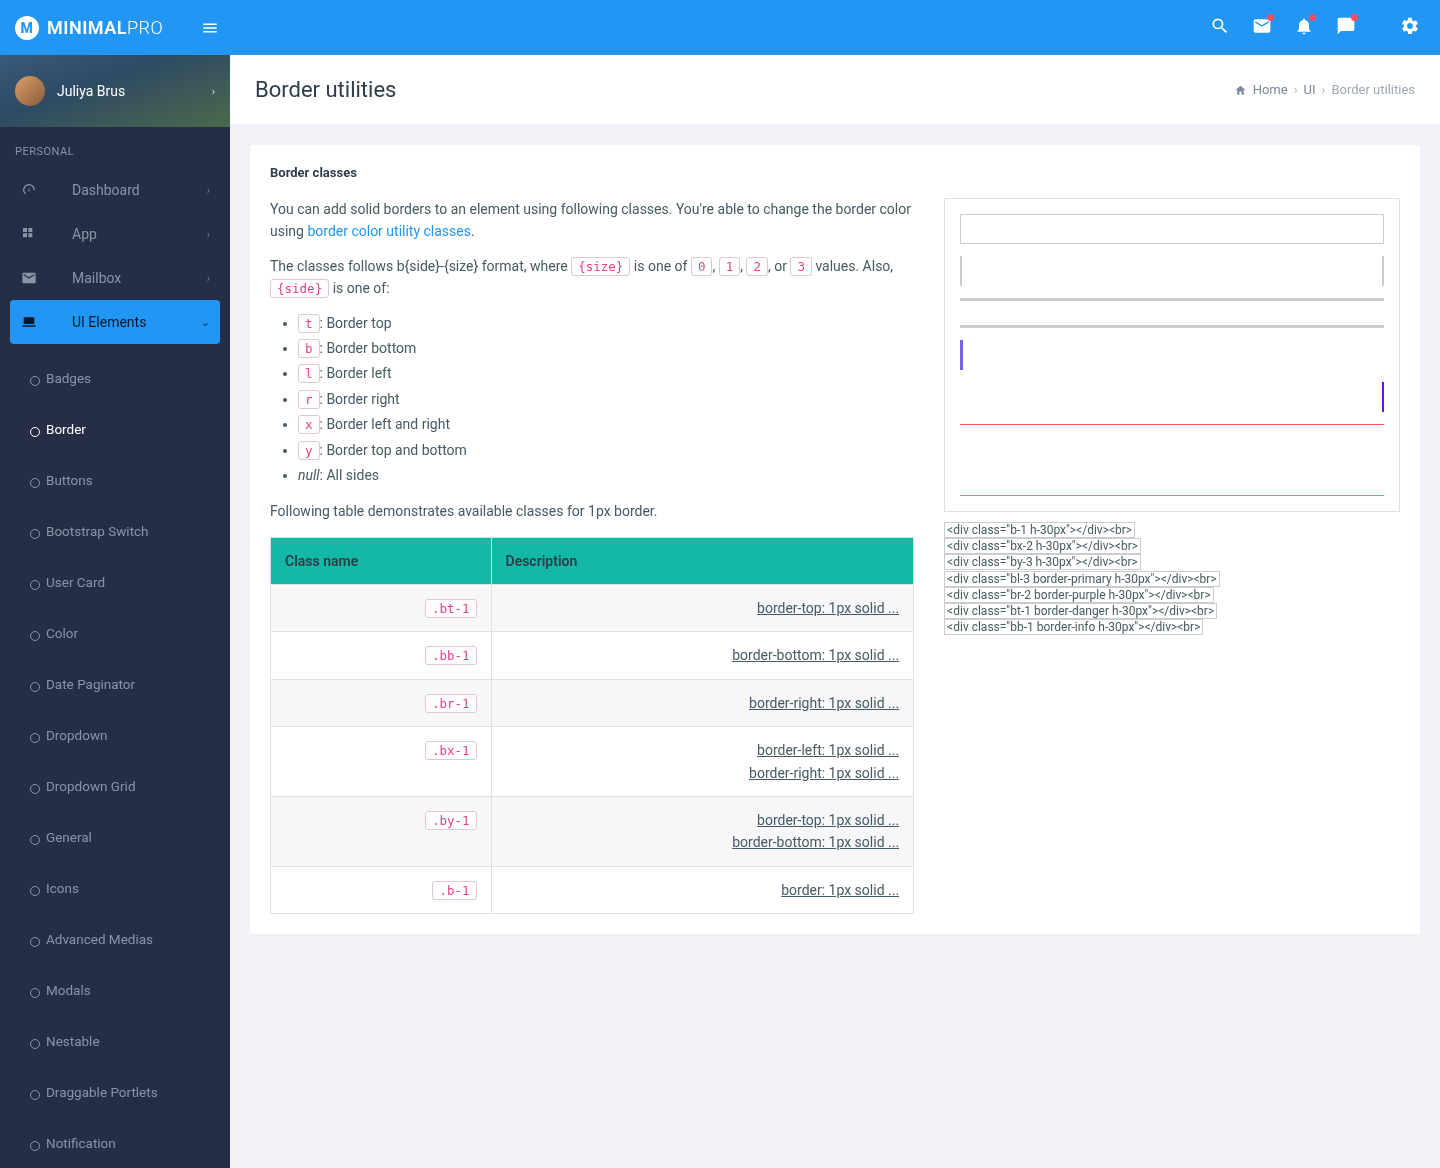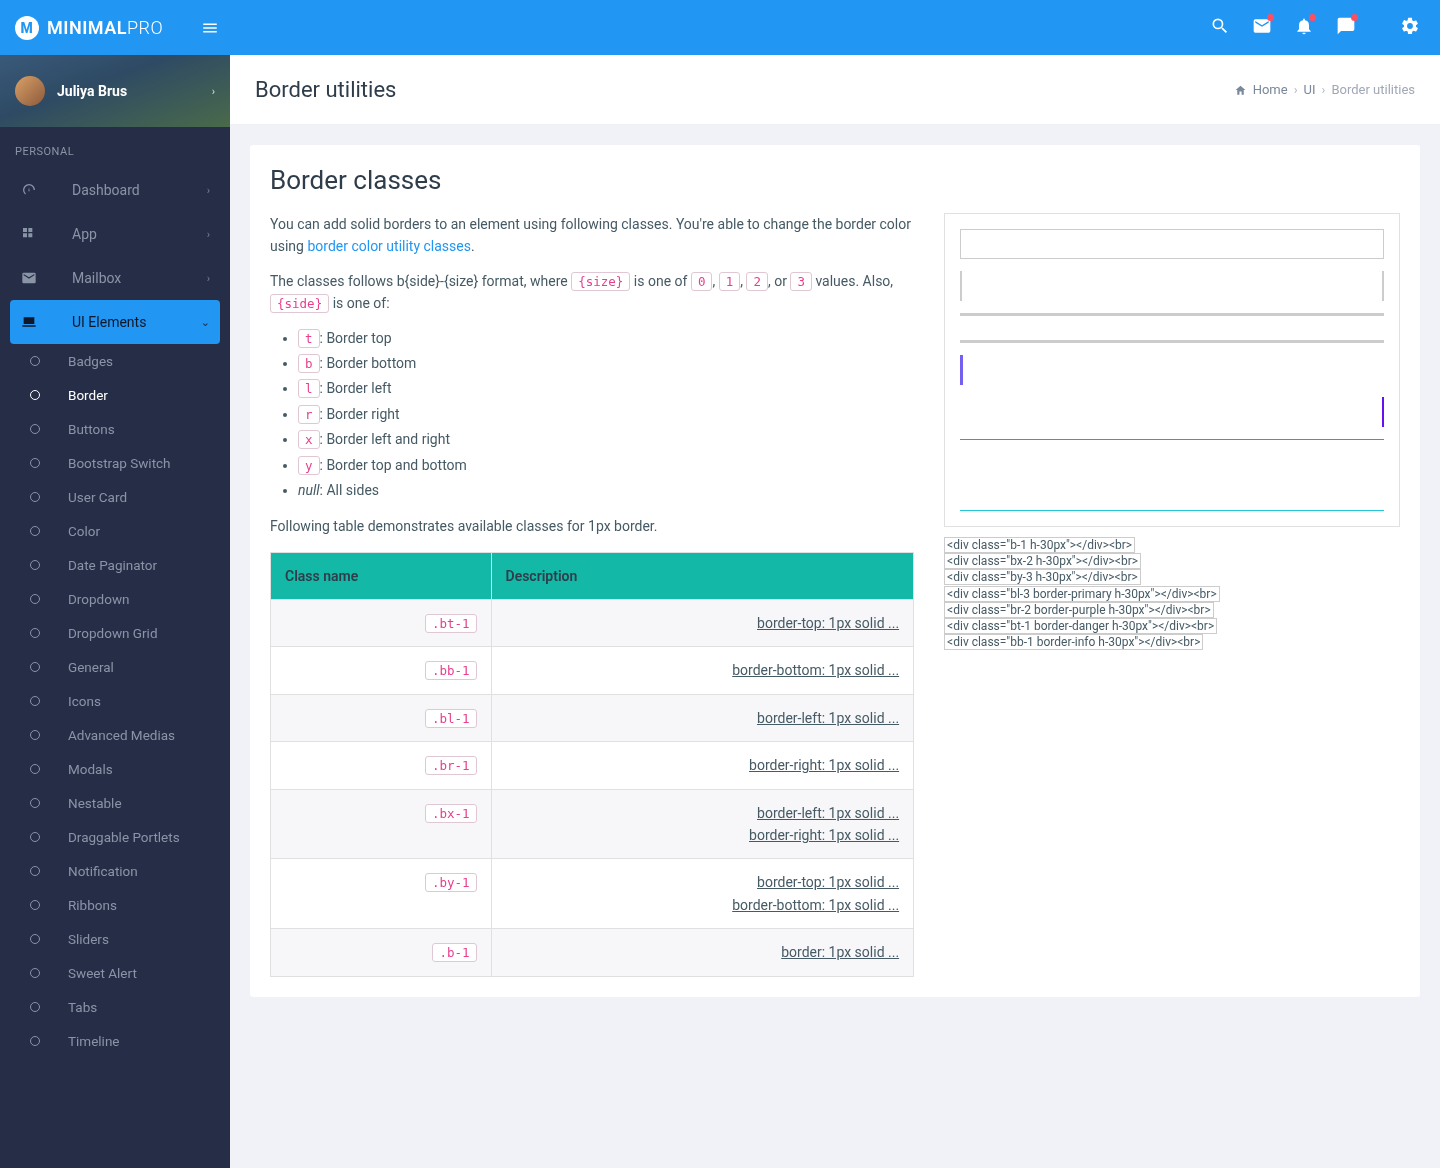--- a/index.html
+++ b/index.html
@@ -27,44 +27,44 @@
   .top-icons{display:flex;align-items:center;gap:22px;padding-right:20px;}
   .top-icon{position:relative;cursor:pointer;}
   .top-icon svg{width:20px;height:20px;fill:#fff;}
   .notif-dot{position:absolute;top:-2px;right:-2px;width:7px;height:7px;border-radius:50%;background:#ff4e60;}
   .avatar-sm{width:30px;height:30px;border-radius:50%;background:linear-gradient(135deg,#d9a066,#8c5a3c);}
 
   
   .sidebar{width:230px;background:var(--sidebar-bg);position:fixed;top:55px;bottom:0;left:0;overflow-y:auto;color:var(--sidebar-text);}
   .user-block{height:72px;background:linear-gradient(160deg,#3a5a7a 0%,#2e4a64 40%,#4a6a4a 100%);display:flex;align-items:center;padding:0 15px;color:#fff;gap:12px;cursor:pointer;}
   .user-block .avatar-sm{flex-shrink:0;}
-  .user-block .name{flex:1;font-size:14px;font-weight:700;}
+  .user-block .name{flex:1;font-size:14px;font-weight:400;}
   .chev{font-size:11px;opacity:.8;}
   .section-label{padding:18px 15px 10px;font-size:11px;letter-spacing:.5px;color:var(--sidebar-text);}
   .nav{list-style:none;}
   .nav-item{display:flex;align-items:center;gap:34px;padding:14px 20px;font-size:14px;cursor:pointer;}
   .nav-item.active{background:var(--blue);color:#0f172a;border-radius:4px;margin:0 10px;padding:14px 10px;}
   .nav-icon{width:18px;display:flex;justify-content:center;font-size:14px;}
   .nav-item .chev{margin-left:auto;}
   .subnav{list-style:none;}
-  .subnav-item{display:flex;align-items:center;gap:28px;padding:9px 20px 9px 30px;font-size:13.5px;cursor:pointer;}
+  .subnav-item{display:flex;align-items:flex-end;gap:6px;padding:26px 20px 9px 30px;font-size:13.5px;cursor:pointer;}
   .subnav-item.current{color:#fff;}
   .circle{width:10px;height:10px;border:1.5px solid currentColor;border-radius:50%;flex-shrink:0;}
 
   
   .content{margin-left:230px;margin-top:55px;padding:0;}
   .page-head{background:#fff;padding:22px 25px;display:flex;align-items:center;justify-content:space-between;border-bottom:1px solid #eef0f4;}
   .page-title{font-size:22px;font-weight:400;color:var(--heading);}
   .breadcrumb{font-size:13px;color:var(--muted);display:flex;align-items:center;gap:6px;}
   .breadcrumb .sep{color:#b0b7c3;}
   .breadcrumb .bc-last{color:#a0a8b5;}
   .bc-icon svg{width:13px;height:13px;fill:currentColor;vertical-align:middle;}
 
   .card{background:#fff;margin:20px 20px;border-radius:3px;padding:20px;}
-  .card-title{font-size:26px;font-weight:400;color:var(--heading);margin-bottom:18px;}
+  .card-title{font-size:13px;font-weight:700;color:var(--heading);margin-bottom:18px;}
   .columns{display:flex;gap:30px;}
   .col-left{flex:0 0 57%;}
   .col-right{flex:1;}
 
   .prose{color:var(--text);line-height:1.6;font-size:14px;}
   .prose p{margin-bottom:12px;}
   .link{color:var(--blue);text-align:center;}
   code.inline{border:1px solid #e0c7d4;border-radius:3px;padding:1px 6px;font-family:ui-monospace,Menlo,Consolas,monospace;font-size:12.5px;color:var(--code-red);background:#fff;}
   ul.defs{margin:10px 0 14px 28px;}
   ul.defs li{margin:3px 0;}
@@ -328,26 +328,20 @@
                   <div class="desc-line">border-top: 1px solid ...</div>
                 </td>
               </tr>
               <tr>
                 <td><code class="inline">.bb-1</code></td>
                 <td>
                   <div class="desc-line">border-bottom: 1px solid ...</div>
                 </td>
               </tr>
               <tr>
-                <td><code class="inline">.bl-1</code></td>
-                <td>
-                  <div class="desc-line">border-left: 1px solid ...</div>
-                </td>
-              </tr>
-              <tr>
                 <td><code class="inline">.br-1</code></td>
                 <td>
                   <div class="desc-line">border-right: 1px solid ...</div>
                 </td>
               </tr>
               <tr>
                 <td><code class="inline">.bx-1</code></td>
                 <td>
                   <div class="desc-line">border-left: 1px solid ...</div>
                   <div class="desc-line">border-right: 1px solid ...</div>

